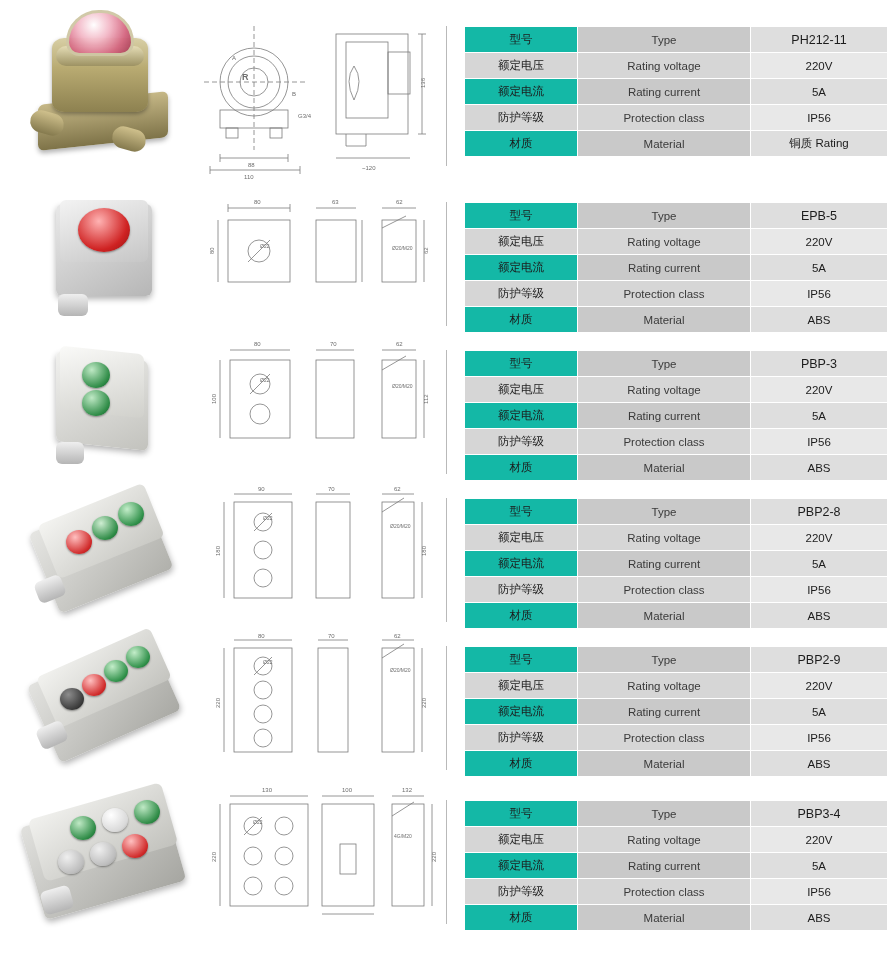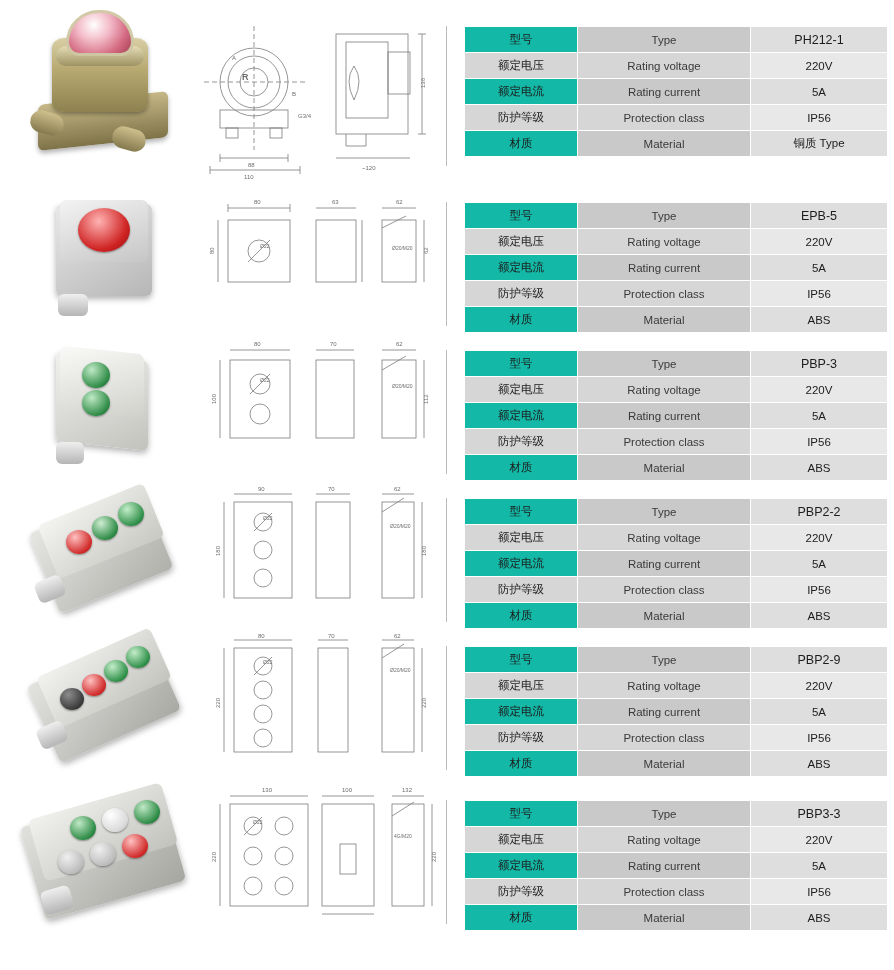--- a/index.html
+++ b/index.html
@@ -100,41 +100,41 @@
       </svg>
     </div>
 
     <div class="spec-cell" style="height:190px;padding-top:26px;">
       <div class="vline" style="top:26px;"></div>
       <table class="spec">
         <tbody>
             <tr>
           <td class="c1">型号</td>
           <td class="c2">Type</td>
-          <td class="c3">PH212-1</td>
+          <td class="c3">PH212-11</td>
         </tr>
         <tr>
           <td class="c1">额定电压</td>
           <td class="c2">Rating voltage</td>
           <td class="c3">220V</td>
         </tr>
         <tr>
           <td class="c1">额定电流</td>
           <td class="c2">Rating current</td>
           <td class="c3">5A</td>
         </tr>
         <tr>
           <td class="c1">防护等级</td>
           <td class="c2">Protection class</td>
           <td class="c3">IP56</td>
         </tr>
         <tr>
           <td class="c1">材质</td>
           <td class="c2">Material</td>
-          <td class="c3">铜质 Type</td>
+          <td class="c3">铜质 Rating</td>
         </tr>
       </tbody>
         </table>
     </div>
   </div>
 
   <div class="row" style="height:148px;">
     <div class="photo-cell" style="height:148px;">
       <div class="box-shell" style="left:56px;top:14px;width:96px;height:92px;background:linear-gradient(150deg,#e9e9e9,#b6b6b6);box-shadow:0 3px 6px rgba(0,0,0,.3);"></div>
       <div class="box-shell" style="left:60px;top:10px;width:88px;height:62px;background:linear-gradient(160deg,#f3f3f3,#c6c6c6);"></div>
@@ -310,21 +310,21 @@
       </svg>
     </div>
 
     <div class="spec-cell" style="height:148px;padding-top:12px;">
       <div class="vline" style="top:12px;height:124px;"></div>
       <table class="spec">
         <tbody>
             <tr>
           <td class="c1">型号</td>
           <td class="c2">Type</td>
-          <td class="c3">PBP2-2</td>
+          <td class="c3">PBP2-8</td>
         </tr>
         <tr>
           <td class="c1">额定电压</td>
           <td class="c2">Rating voltage</td>
           <td class="c3">220V</td>
         </tr>
         <tr>
           <td class="c1">额定电流</td>
           <td class="c2">Rating current</td>
           <td class="c3">5A</td>
@@ -462,21 +462,21 @@
       </svg>
     </div>
 
     <div class="spec-cell" style="height:160px;padding-top:18px;">
       <div class="vline" style="top:18px;height:124px;"></div>
       <table class="spec">
         <tbody>
             <tr>
           <td class="c1">型号</td>
           <td class="c2">Type</td>
-          <td class="c3">PBP3-3</td>
+          <td class="c3">PBP3-4</td>
         </tr>
         <tr>
           <td class="c1">额定电压</td>
           <td class="c2">Rating voltage</td>
           <td class="c3">220V</td>
         </tr>
         <tr>
           <td class="c1">额定电流</td>
           <td class="c2">Rating current</td>
           <td class="c3">5A</td>

